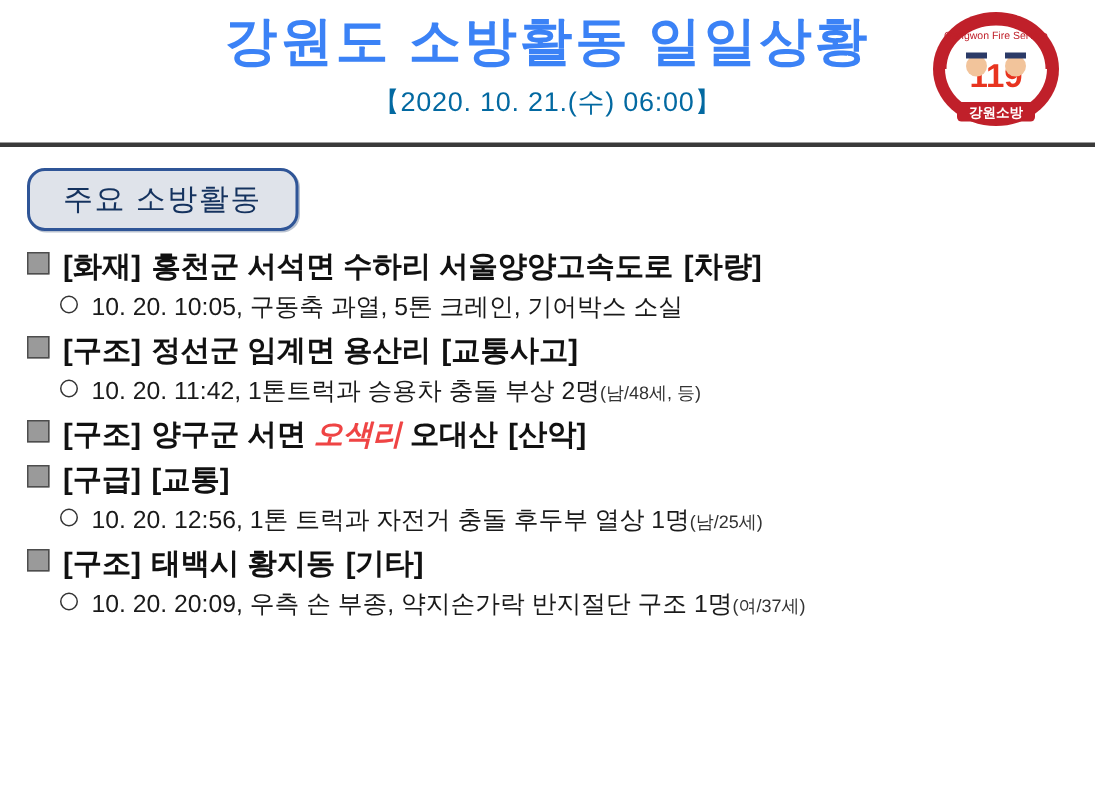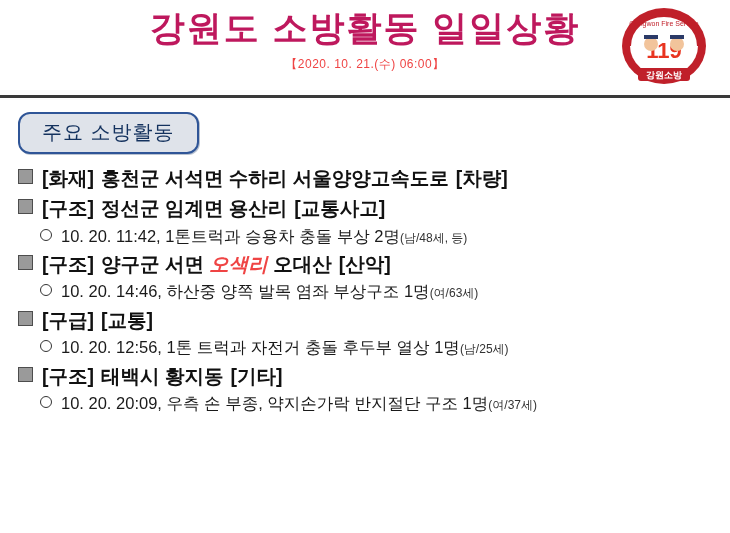--- a/index.html
+++ b/index.html
@@ -56,29 +56,29 @@
     position: absolute;
     left: 128px;
     right: 128px;
     top: 6px;
     text-align: center;
   }
   .main-title {
     font-size: 35px;
     font-weight: bold;
     letter-spacing: 2px;
-    color: #be185d;
+    color: #3b82f6;
     line-height: 1.25;
     white-space: nowrap;
     text-align: center;
   }
   .date-line {
     margin-top: 6px;
-    font-size: 12px;
-    color: #ef4444;
+    font-size: 18px;
+    color: #0369a1;
     letter-spacing: 0.5px;
     white-space: nowrap;
   }
 
   .logo-right {
     position: absolute;
     right: 16px;
     top: 6px;
     width: 96px;
     height: 84px;
@@ -198,20 +198,27 @@
 
 <div class="list">
 
   <div class="entry">
     <div class="head-row">
       <span class="bullet-sq"></span>
       <span class="cat">[화재]</span>
       <span class="place">홍천군 서석면 수하리 서울양양고속도로</span>
       <span class="tag">[차량]</span>
     </div>
+    <div class="sub-row">
+      <span class="bullet-circ"></span>
+      <span>10. 20. 10:05,</span>
+      <span>&nbsp;</span>
+      <span>구동축 과열, 5톤 크레인, 기어박스 소실</span>
+      <span class="paren"></span>
+    </div>
   </div>
 
   <div class="entry">
     <div class="head-row">
       <span class="bullet-sq"></span>
       <span class="cat">[구조]</span>
       <span class="place">정선군 임계면 용산리</span>
       <span class="tag">[교통사고]</span>
     </div>
     <div class="sub-row">
@@ -223,27 +230,20 @@
     </div>
   </div>
 
   <div class="entry">
     <div class="head-row">
       <span class="bullet-sq"></span>
       <span class="cat">[구조]</span>
       <span class="place"><span>양구군 서면 </span><span class="hl">오색리</span><span> 오대산</span></span>
       <span class="tag">[산악]</span>
     </div>
-    <div class="sub-row">
-      <span class="bullet-circ"></span>
-      <span>10. 20. 14:46,</span>
-      <span>&nbsp;</span>
-      <span>하산중 양쪽 발목 염좌 부상구조 1명</span>
-      <span class="paren">(여/63세)</span>
-    </div>
   </div>
 
   <div class="entry">
     <div class="head-row">
       <span class="bullet-sq"></span>
       <span class="cat">[구급]</span>
       <span class="tag">[교통]</span>
     </div>
     <div class="sub-row">
       <span class="bullet-circ"></span>

